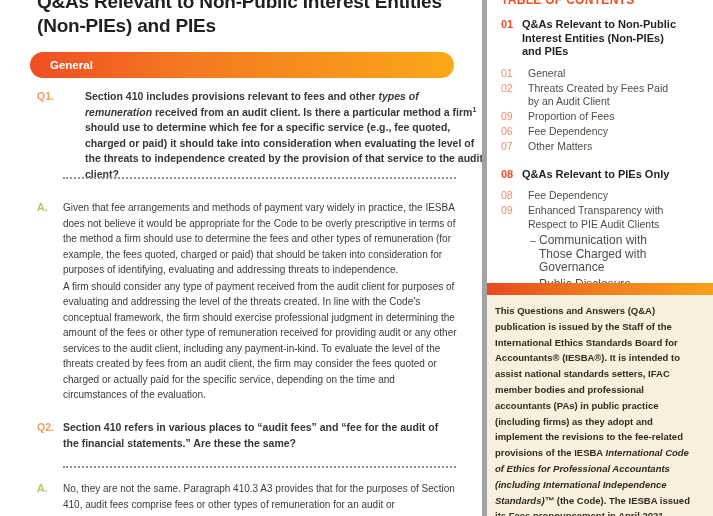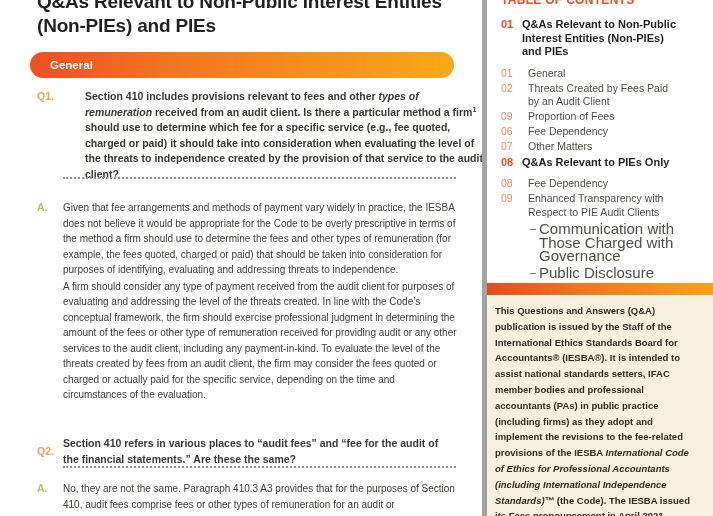--- a/index.html
+++ b/index.html
@@ -54,30 +54,30 @@
   .sidebar{
     position:absolute;left:482px;top:0;width:231px;height:516px;
     border-left:5px solid #a3a3a3;box-sizing:border-box;overflow:hidden;
   }
   .toc{padding-left:14px;padding-right:10px;}
   .toc-header{
     margin-top:-7px;font-size:12px;font-weight:bold;color:#F04E23;
     letter-spacing:0.3px;
   }
   .toc-section1{margin-top:11px;}
-  .toc-section2{margin-top:2px;}
+  .toc-section2{margin-top:14px;}
   .toc-head-row{display:flex;margin-bottom:8px;}
   .toc-head-num{flex:none;width:21px;font-size:11px;font-weight:bold;color:#F04E23;line-height:13.5px;}
   .toc-head-title{width:162px;font-size:11px;font-weight:bold;color:#231F20;line-height:13.5px;}
   .toc-item{display:flex;margin-bottom:1.5px;}
   .toc-item-num{flex:none;width:27px;font-size:10.5px;color:#F58B66;line-height:13.5px;}
   .toc-item-label{width:152px;font-size:10.5px;color:#514C47;line-height:13.5px;}
   .toc-sub{display:flex;margin:3px 0 3px 29px;}
   .toc-sub-dash{flex:none;width:9px;font-size:10.5px;color:#514C47;line-height:13.5px;}
-  .toc-sub-label{width:140px;font-size:15px;color:#514C47;line-height:13.5px;}
+  .toc-sub-label{width:140px;font-size:12px;color:#514C47;line-height:13.5px;}
 
   .grad-bar{
     position:absolute;left:0;right:0;top:283px;height:12px;
     background:linear-gradient(90deg,#E64B1F 0%,#F07A1E 45%,#F9A11B 100%);
   }
   .info-box{
     position:absolute;left:0;right:0;top:295px;bottom:0;
     background:#F7F0DD;overflow:hidden;
     padding:8px 14px 0 8px;box-sizing:border-box;
   }
@@ -112,21 +112,21 @@
     <div class="dotted" style="top:177px;"></div>
 
     <div class="qa-row" style="top:200px;">
       <span class="a-label">A.</span>
       <span class="a-text">
         <p>Given that fee arrangements and methods of payment vary widely in practice, the IESBA does not believe it would be appropriate for the Code to be overly prescriptive in terms of the method a firm should use to determine the fees and other types of remuneration (for example, the fees quoted, charged or paid) that should be taken into consideration for purposes of identifying, evaluating and addressing threats to independence.</p>
         <p>A firm should consider any type of payment received from the audit client for purposes of evaluating and addressing the level of the threats created. In line with the Code’s conceptual framework, the firm should exercise professional judgment in determining the amount of the fees or other type of remuneration received for providing audit or any other services to the audit client, including any payment-in-kind. To evaluate the level of the threats created by fees from an audit client, the firm may consider the fees quoted or charged or actually paid for the specific service, depending on the time and circumstances of the evaluation.</p>
       </span>
     </div>
 
-    <div class="qa-row" style="top:436px;align-items:center;">
+    <div class="qa-row" style="top:420px;">
       <span class="q-label">Q2.</span>
       <span class="q-text" style="width:390px;">Section 410 refers in various places to “audit fees” and “fee for the audit of the financial statements.” Are these the same?</span>
     </div>
 
     <div class="dotted" style="top:466px;"></div>
 
     <div class="qa-row" style="top:481px;">
       <span class="a-label">A.</span>
       <span class="a-text">
         <p>No, they are not the same. Paragraph 410.3 A3 provides that for the purposes of Section 410, audit fees comprise fees or other types of remuneration for an audit or</p>

